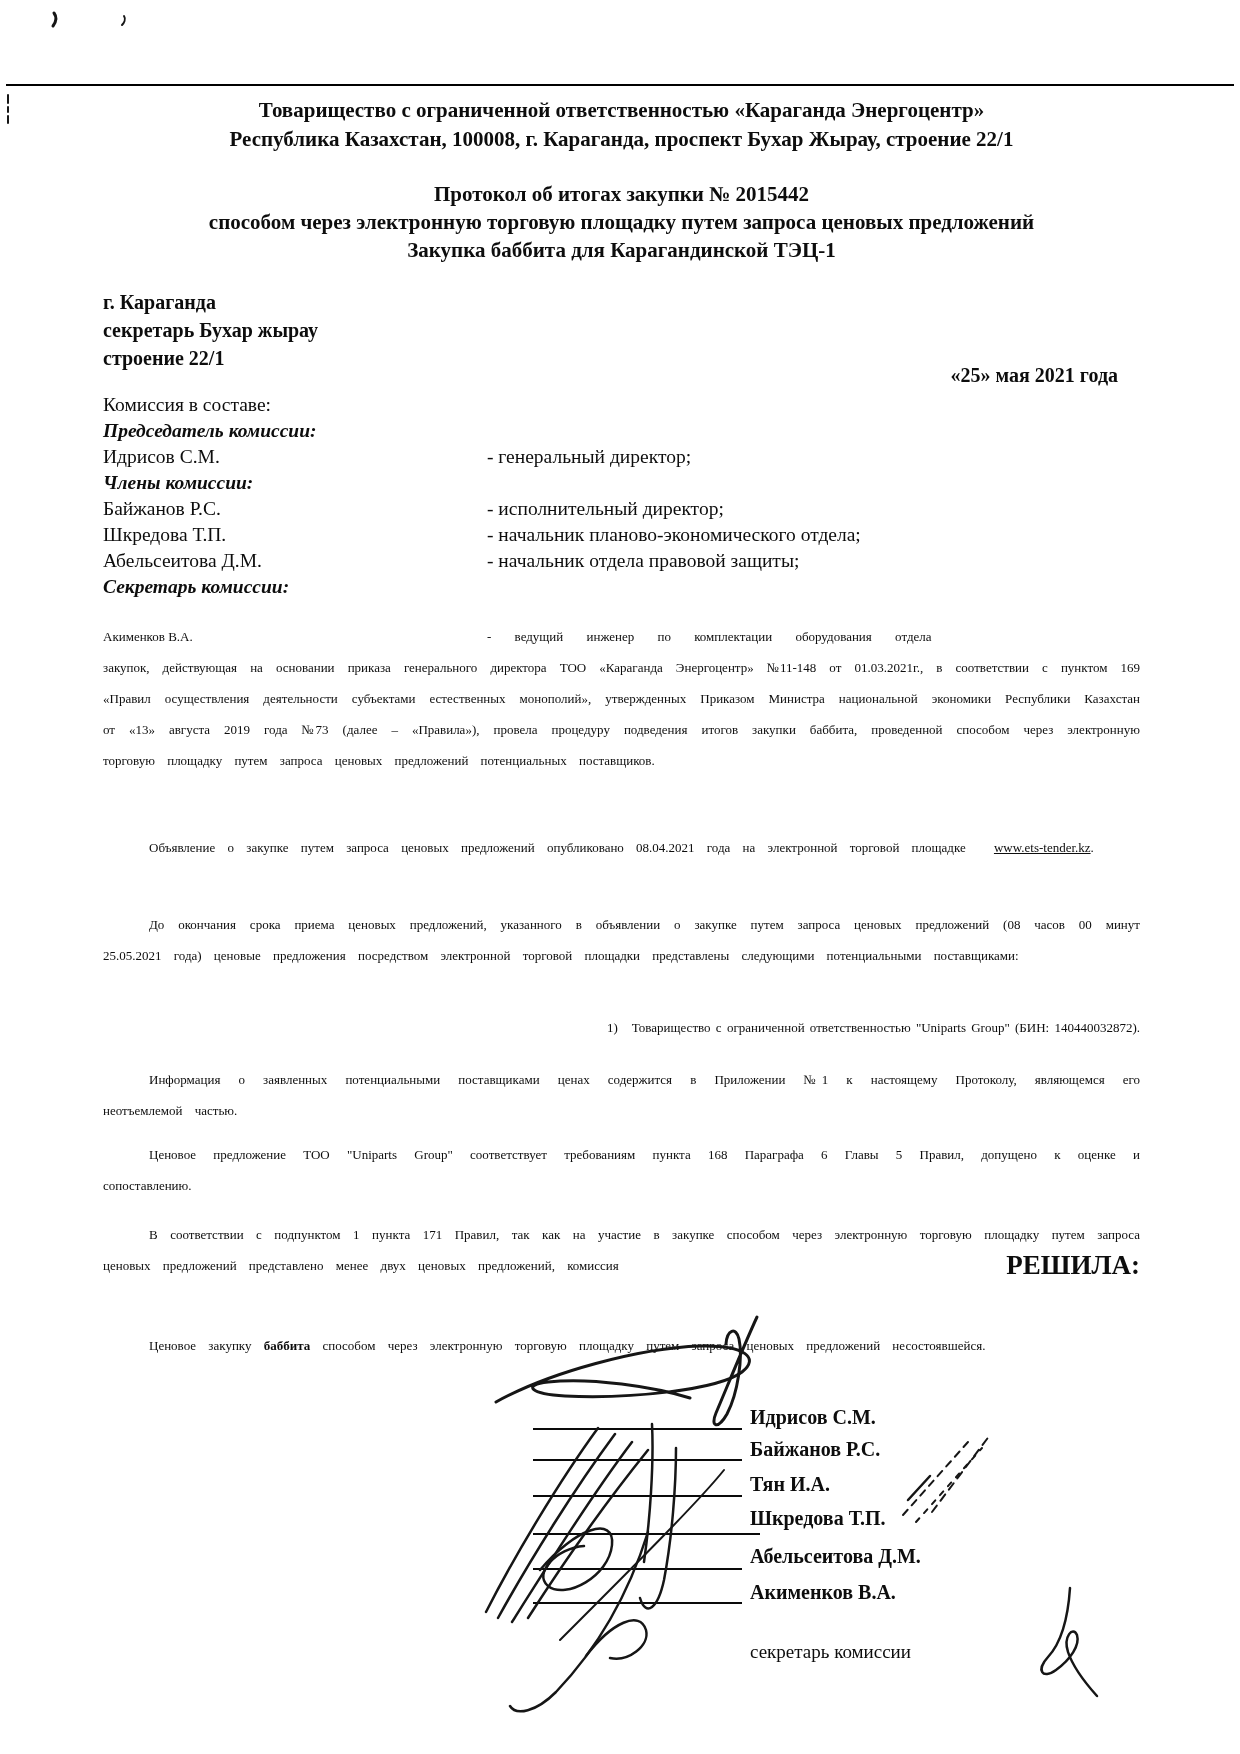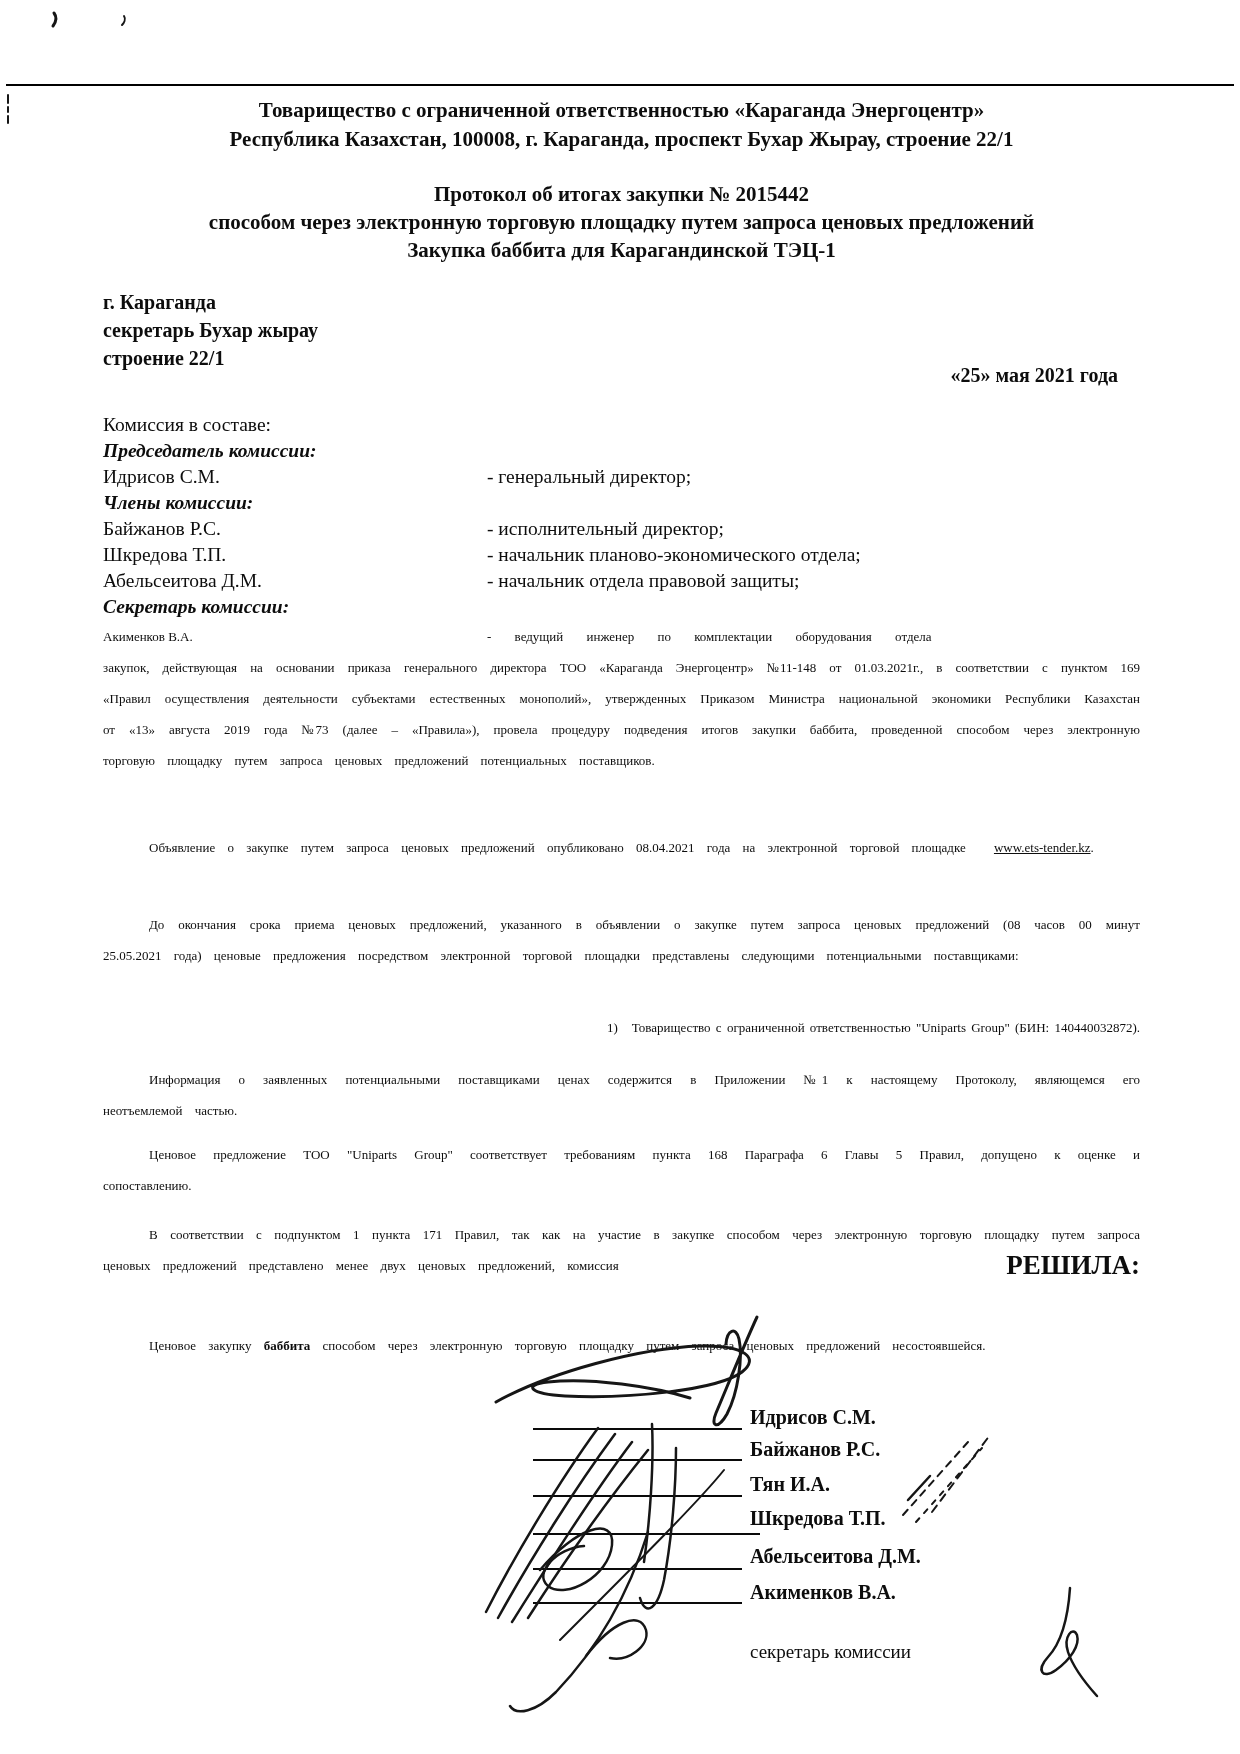--- a/index.html
+++ b/index.html
@@ -4,21 +4,21 @@
 <style>
   html,body{margin:0;padding:0;background:#ffffff;}
   body{width:1240px;height:1754px;font-family:"Liberation Serif","DejaVu Serif",serif;color:#0d0d0d;}
   .page{position:relative;width:1240px;height:1754px;background:#fff;overflow:hidden;}
   .top-rule{position:absolute;left:6px;top:84px;width:1228px;height:2px;background:#000;}
   .center-block{position:absolute;left:103px;width:1037px;text-align:center;font-weight:bold;}
   .hdr{top:96px;font-size:21px;line-height:29px;}
   .ttl{top:180px;font-size:21px;line-height:28px;}
   .place{position:absolute;left:103px;top:288px;font-weight:bold;font-size:20px;line-height:28px;}
   .doc-date{position:absolute;top:352px;right:122px;font-weight:bold;font-size:20px;margin-top:12px;}
-  .commission{position:absolute;left:103px;top:392px;width:1037px;font-size:19.5px;line-height:26px;margin-top:20px;}
+  .commission{position:absolute;left:103px;top:392px;width:1037px;font-size:19.5px;line-height:26px;}
   .crow .cname{display:inline-block;width:384px;}
   .lbl{font-weight:bold;font-style:italic;}
   .para{position:absolute;left:103px;width:1037px;font-size:13px;line-height:31px;text-align:justify;text-indent:46px;word-spacing:9px;}
   .akim{text-indent:0;}
   .akim-name{display:inline-block;width:384px;word-spacing:0;}
   .akim-role1{word-spacing:20px;}
   .supplier{text-indent:25px;text-align:right;word-spacing:2px;}
   .supplier .stext{padding-left:14px;}
   .link{text-decoration:underline;margin-left:16px;}
   .resolved{position:absolute;left:103px;top:1250px;width:1037px;text-align:right;font-weight:bold;font-size:27px;}

